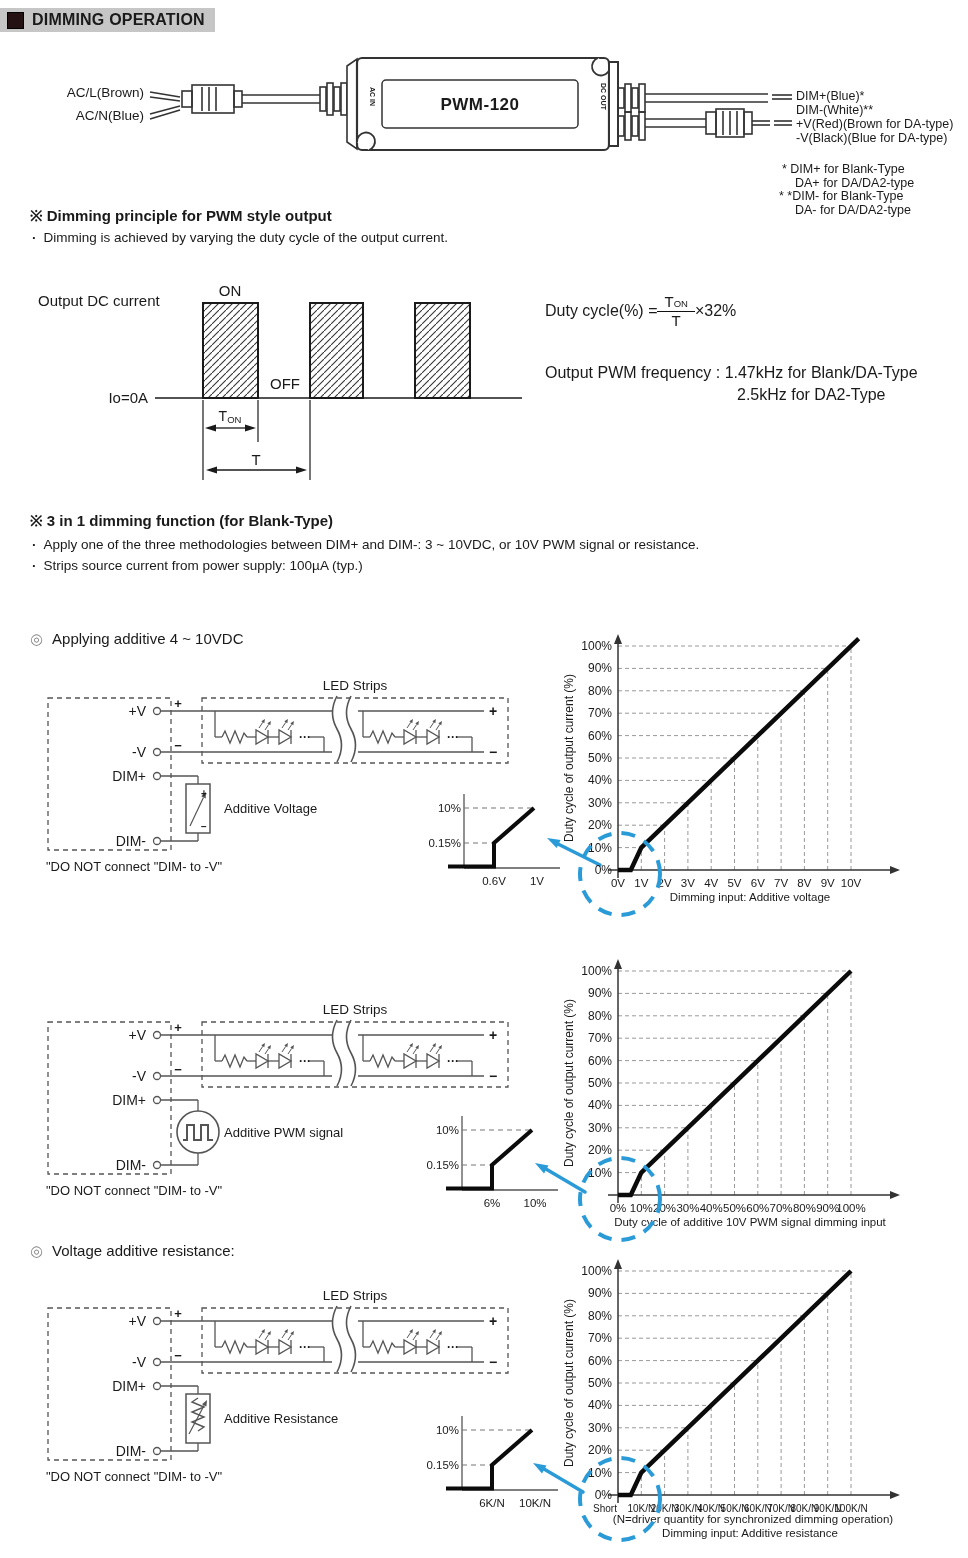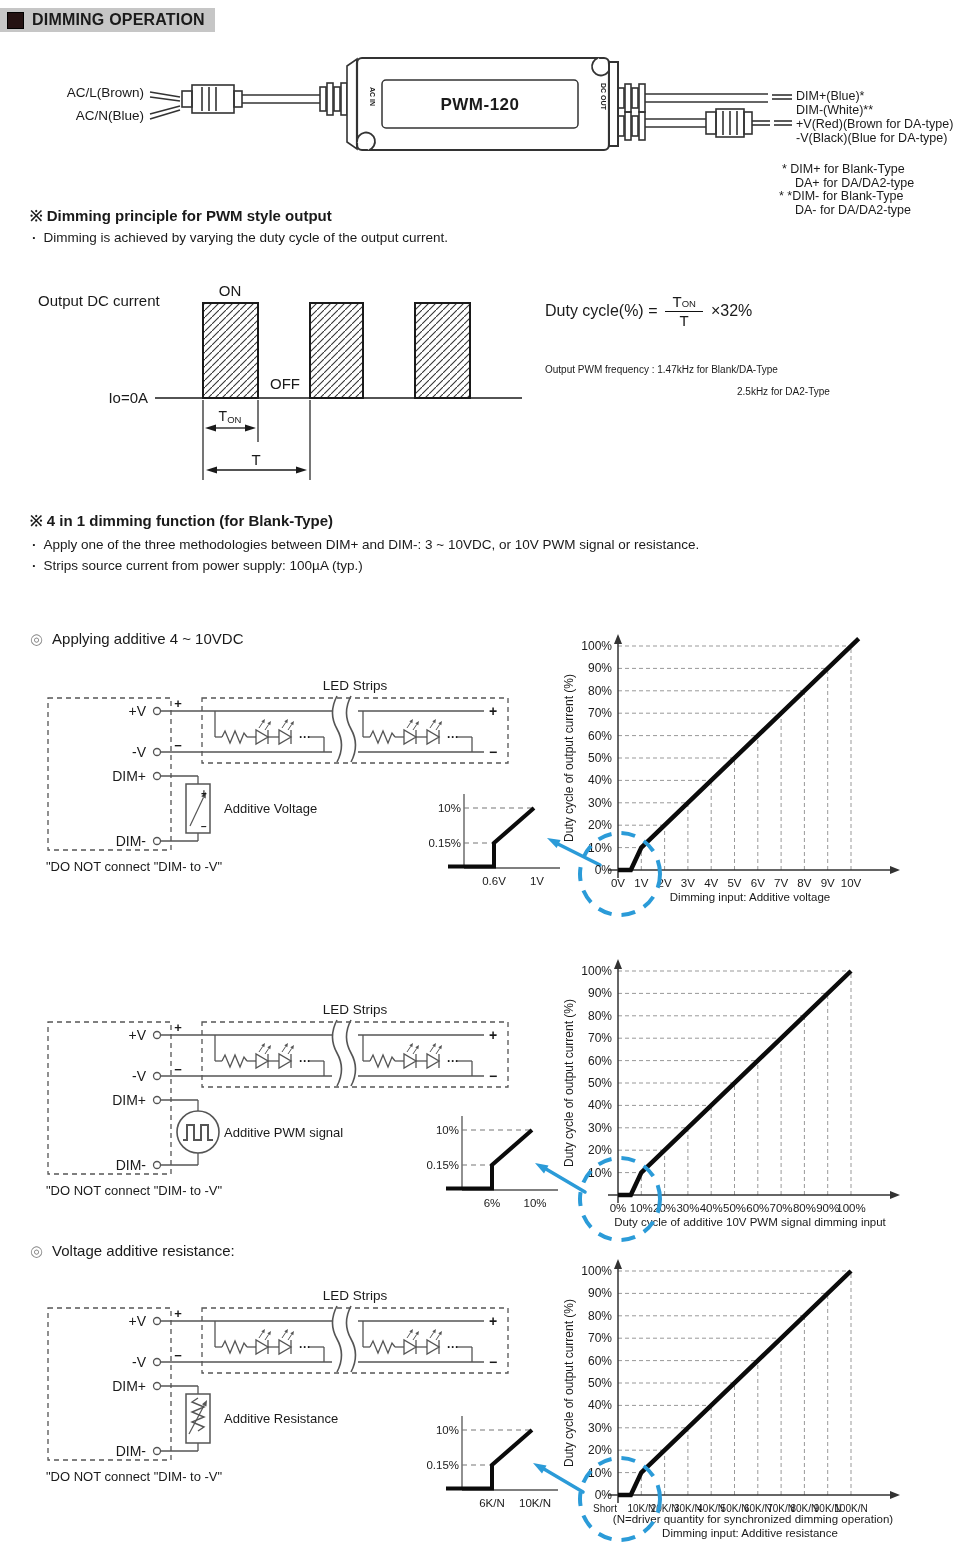--- a/index.html
+++ b/index.html
@@ -9,25 +9,25 @@
   svg text{font-family:"Liberation Sans",sans-serif;fill:#1a1a1a;}
   .header-bar{position:absolute;left:0;top:8px;width:215px;height:24px;background:#c6c6c6;
               display:flex;align-items:center;}
   .hdr-square{width:15px;height:15px;background:#241212;border:1px solid #000;margin:0 8px 0 7px;}
   .hdr-title{font-weight:bold;font-size:16px;letter-spacing:.2px;}
   .h2{position:absolute;font-size:15px;font-weight:bold;white-space:nowrap;}
   .bullet-row{position:absolute;font-size:13.5px;display:flex;white-space:nowrap;}
   .bullet-marker{margin-right:7px;font-weight:bold;}
   .sec-h{position:absolute;font-size:15px;white-space:nowrap;}
   .sec-h .marker{color:#8a8a8a;margin-right:9px;font-size:15px;}
-  .formula{position:absolute;left:545px;top:293px;display:flex;align-items:center;gap:8px;font-size:16px;}
+  .formula{position:absolute;left:545px;top:293px;display:flex;align-items:center;font-size:16px;}
   .frac{display:inline-flex;flex-direction:column;align-items:center;line-height:1.15;font-size:15px;}
   .frac .num{border-bottom:1.6px solid #111;padding:0 7px 1px;}
   .subsm{font-size:9.5px;}
-  .freq{position:absolute;font-size:10px;white-space:nowrap;}
+  .freq{position:absolute;font-size:16px;white-space:nowrap;}
 </style>
 </head>
 <body>
 
 <div class="page">
 
   <div class="header-bar">
     <span class="hdr-square"></span>
     <span class="hdr-title">DIMMING OPERATION</span>
   </div>
@@ -135,21 +135,21 @@
     <span>Duty cycle(%) =</span>
     <span class="frac">
       <span class="num"><span>T</span><span class="subsm">ON</span></span>
       <span class="den">T</span>
     </span>
     <span>×32%</span>
   </div>
   <div class="freq" style="left:545px;top:364px">Output PWM frequency : 1.47kHz for Blank/DA-Type</div>
   <div class="freq" style="left:737px;top:386px">2.5kHz for DA2-Type</div>
 
-  <div class="h2" style="left:30px;top:510px">※ 4 in 1 dimming function (for Blank-Type)</div>
+  <div class="h2" style="left:30px;top:510px">※ 3 in 1 dimming function (for Blank-Type)</div>
   <div class="bullet-row" style="left:32px;top:537px">
     <span class="bullet-marker">·</span>
     <span>Apply one of the three methodologies between DIM+ and DIM-: 3 ~ 10VDC, or 10V PWM signal or resistance.</span>
   </div>
   <div class="bullet-row" style="left:32px;top:558px">
     <span class="bullet-marker">·</span>
     <span>Strips source current from power supply: 100µA (typ.)</span>
   </div>
 
   <div class="sec-h" style="left:30px;top:630px">

